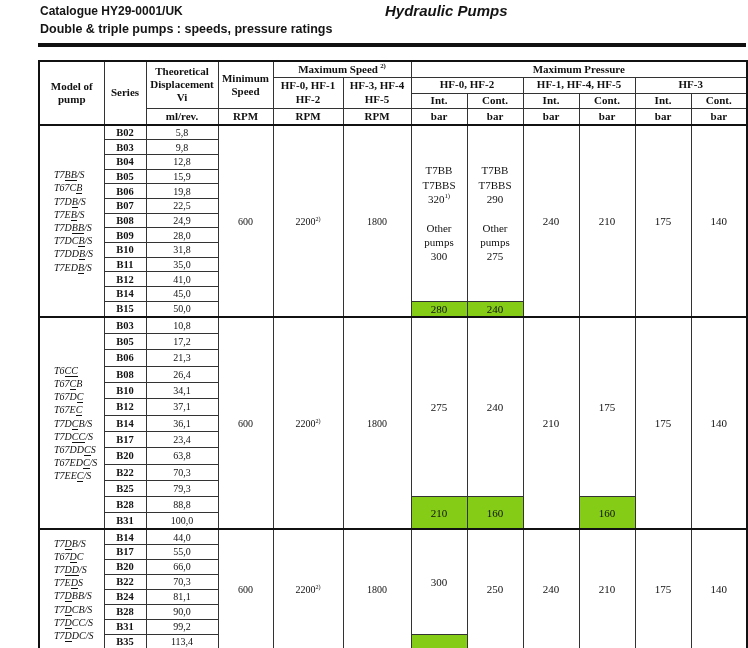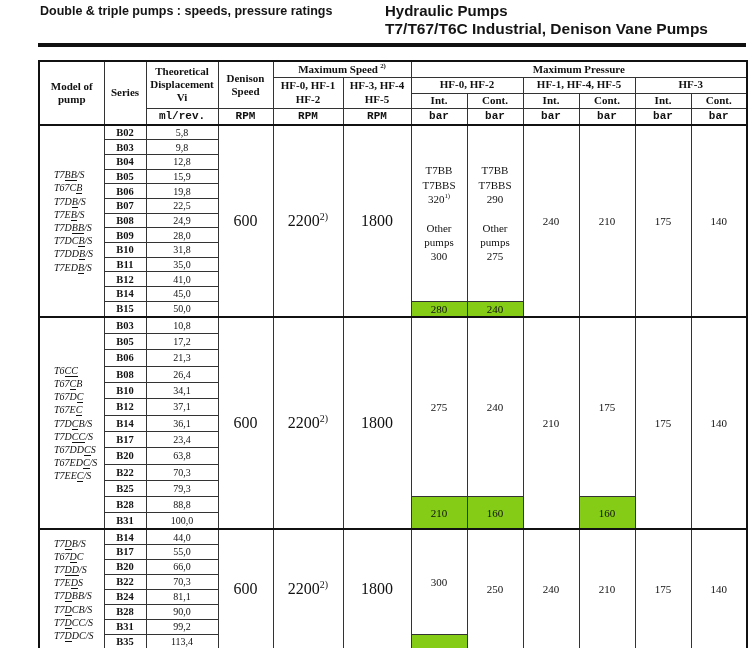--- a/index.html
+++ b/index.html
@@ -2,55 +2,55 @@
 <html><head>
 <meta charset="utf-8">
 <style>
   html,body{margin:0;padding:0;background:#fff;}
   .page{position:relative;width:748px;height:648px;overflow:hidden;background:#fff;
         font-family:"Liberation Sans",sans-serif;color:#141414;}
   .hdr-left{position:absolute;left:40px;top:4px;}
   .hdr-left .cat{font-size:12px;font-weight:bold;margin-bottom:4px;}
   .hdr-left .sub{font-size:12.5px;font-weight:bold;}
   .hdr-right{position:absolute;left:385px;top:2px;}
-  .hdr-right .line1{font-size:15px;font-weight:bold;margin-bottom:1px;}
+  .hdr-right .line1{font-size:15px;font-weight:bold;margin-bottom:1px;font-style:italic;}
   .hdr-right .line2{font-size:15.5px;font-weight:bold;}
   .rule{position:absolute;left:38px;top:43px;width:708px;height:3.5px;background:#111;}
 
   table.ratings{position:absolute;left:38px;top:60px;width:708px;
         border-collapse:collapse;table-layout:fixed;
         font-family:"Liberation Serif","DejaVu Serif",serif;color:#111;
         border:2px solid #111;}
   .ratings th,.ratings td{border:1px solid #333;padding:0;text-align:center;
         vertical-align:middle;overflow:hidden;}
   .ratings thead th{font-weight:bold;font-size:11px;line-height:1.2;white-space:pre-line;}
   .ratings thead tr:last-child th{border-bottom:2px solid #111;}
-  tr.h1{height:16px;} tr.h2{height:16px;} tr.h3{height:15px;} tr.h4{height:17px;font-family:Liberation Mono, monospace;}
+  tr.h1{height:16px;} tr.h2{height:16px;} tr.h3{height:15px;} tr.h4{height:17px;}
   tr.g0{height:14.7px;} tr.g1{height:16.34px;} tr.g2{height:15px;}
   tr.group-start td{border-top:2px solid #111;margin-top:12px;}
   td.model{text-align:left;padding-left:14px;font-size:10px;line-height:1.32;font-style:italic;}
   td.series{font-weight:bold;font-size:10.5px;}
   td.disp{font-size:10px;}
-  td.num{font-size:16px;}
+  td.num{font-size:10px;}
   td.pressure{font-size:11px;line-height:1.3;}
   td.shaded{background:#84cc16;}
   sup{font-size:0.62em;line-height:0;}
   u{text-decoration:none;border-bottom:1.4px solid currentColor;}
 </style>
 </head>
 <body>
 
 <div class="page">
 
   <div class="hdr-left">
+    <div class="cat">Catalogue HY29-0001/UK</div>
     <div class="sub">Double &amp; triple pumps : speeds, pressure ratings</div>
   </div>
   <div class="hdr-right">
     <div class="line1">Hydraulic Pumps</div>
-    <div class="line2">T7/T67/T6C Industrial, Denison Vane Pumps</div>
   </div>
   <div class="rule"></div>
 
   <table class="ratings">
     <colgroup>
       <col style="width:65px">
         <col style="width:42px">
         <col style="width:72px">
       <col style="width:55px">
         <col style="width:70px">
@@ -63,21 +63,21 @@
         <col style="width:56px">
     </colgroup>
     <thead>
       <tr class="h1">
         <th rowspan="4">Model of
 pump</th>
         <th rowspan="4">Series</th>
         <th rowspan="3">Theoretical
 Displacement
 Vi</th>
-        <th rowspan="3">Denison
+        <th rowspan="3">Minimum
 Speed</th>
         <th colspan="2"><span>Maximum Speed</span> <sup>2)</sup></th>
         <th colspan="6">Maximum Pressure</th>
       </tr>
       <tr class="h2">
         <th rowspan="2">HF-0, HF-1
 HF-2</th>
         <th rowspan="2">HF-3, HF-4
 HF-5</th>
         <th colspan="2">HF-0, HF-2</th>

